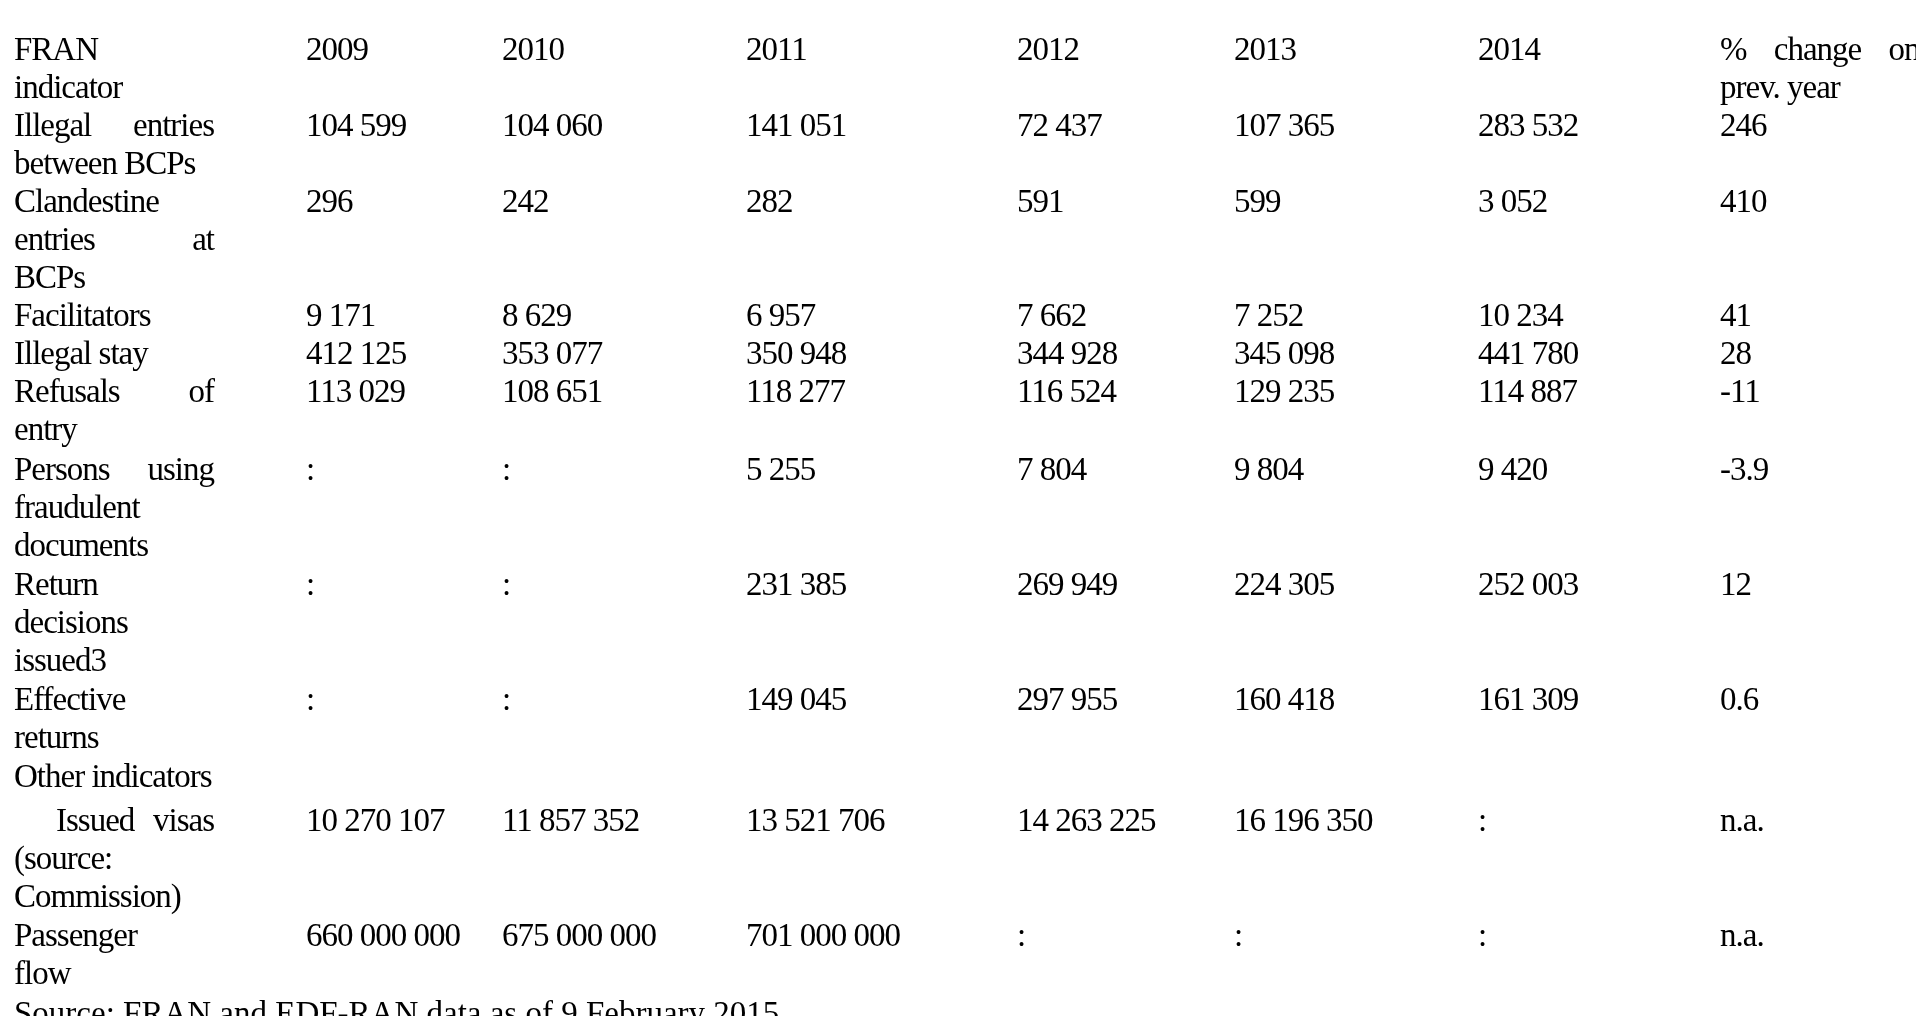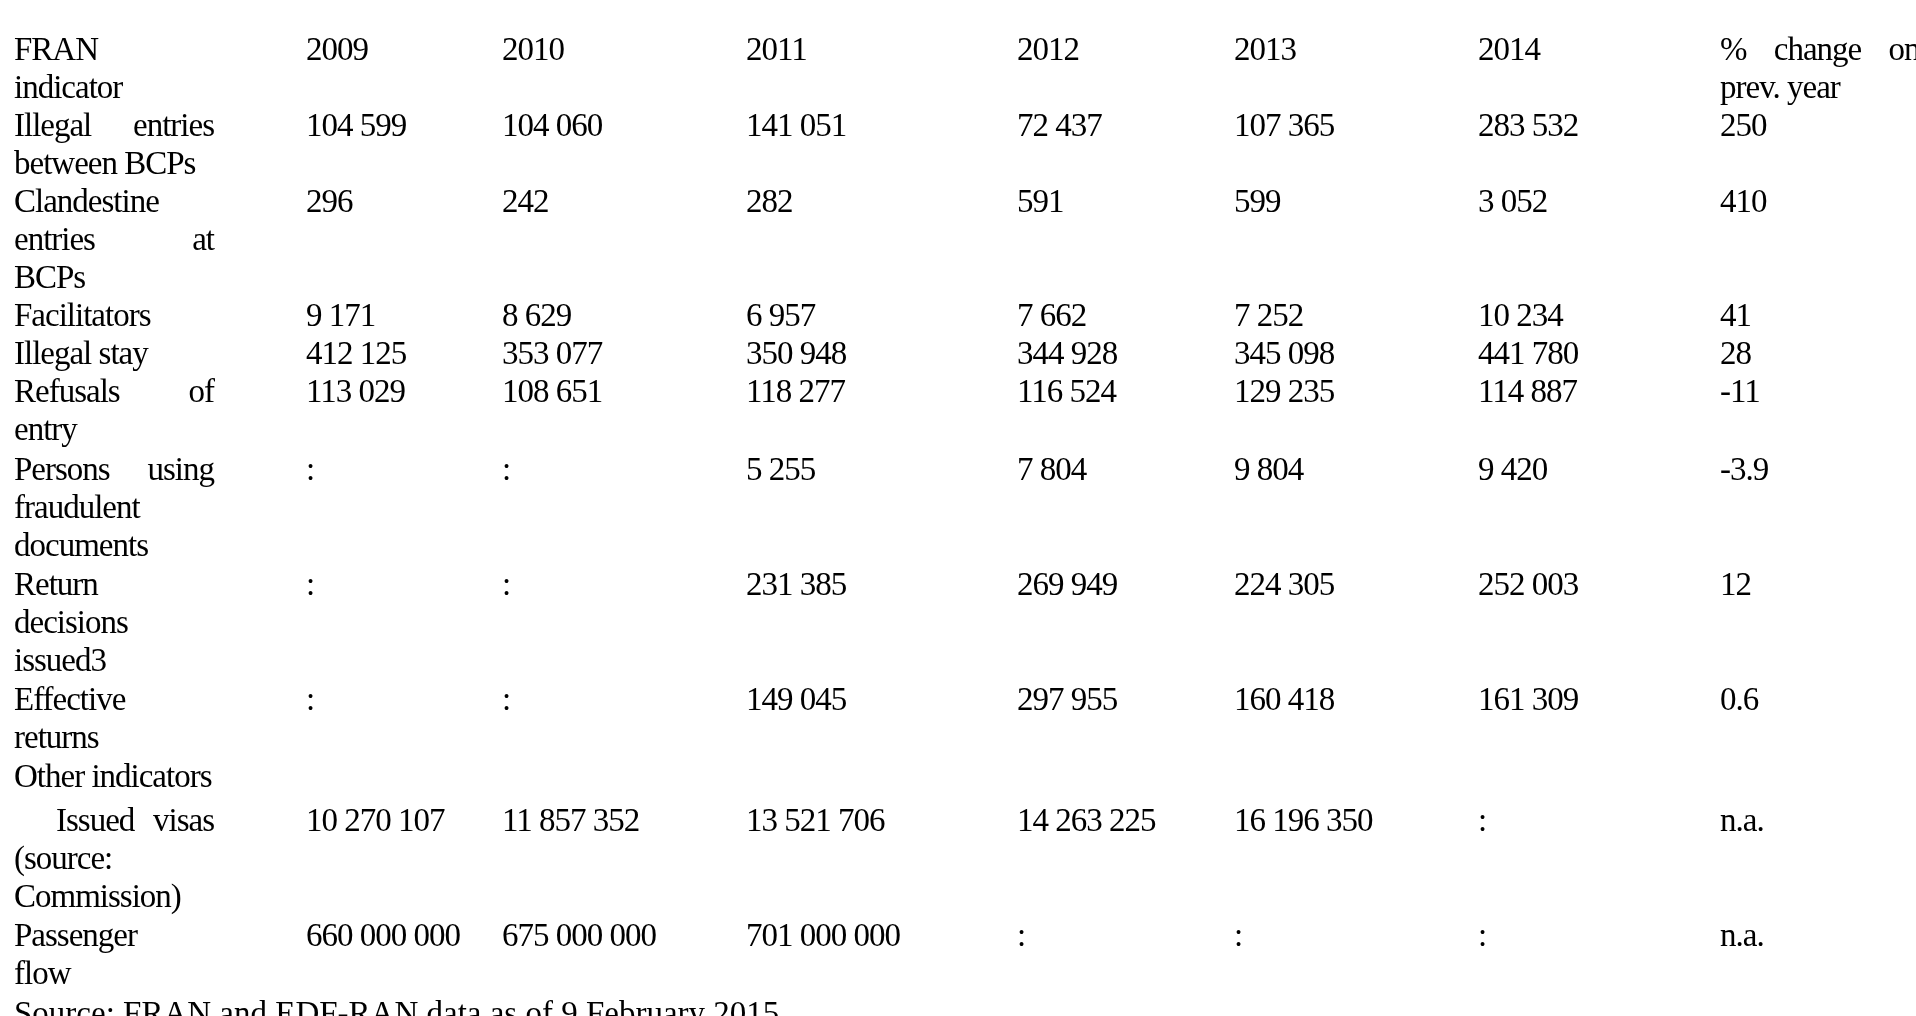--- a/index.html
+++ b/index.html
@@ -41,21 +41,21 @@
   <div class="cell c0">
     <div class="justify" style="text-align:justify;text-align-last:justify;font-family:Liberation Serif, serif;">Illegal entries</div>
     <div>between BCPs</div>
   </div>
   <div class="cell c1">104 599</div>
   <div class="cell c2">104 060</div>
   <div class="cell c3">141 051</div>
   <div class="cell c4">72 437</div>
   <div class="cell c5">107 365</div>
   <div class="cell c6">283 532</div>
-  <div class="cell c7">250</div>
+  <div class="cell c7">246</div>
 </div>
 
 <div class="row" style="top:182px;">
   <div class="cell c0">
     <div>Clandestine</div>
     <div style="text-align:justify;text-align-last:justify;">entries at</div>
     <div>BCPs</div>
   </div>
   <div class="cell c1">296</div>
   <div class="cell c2">242</div>

